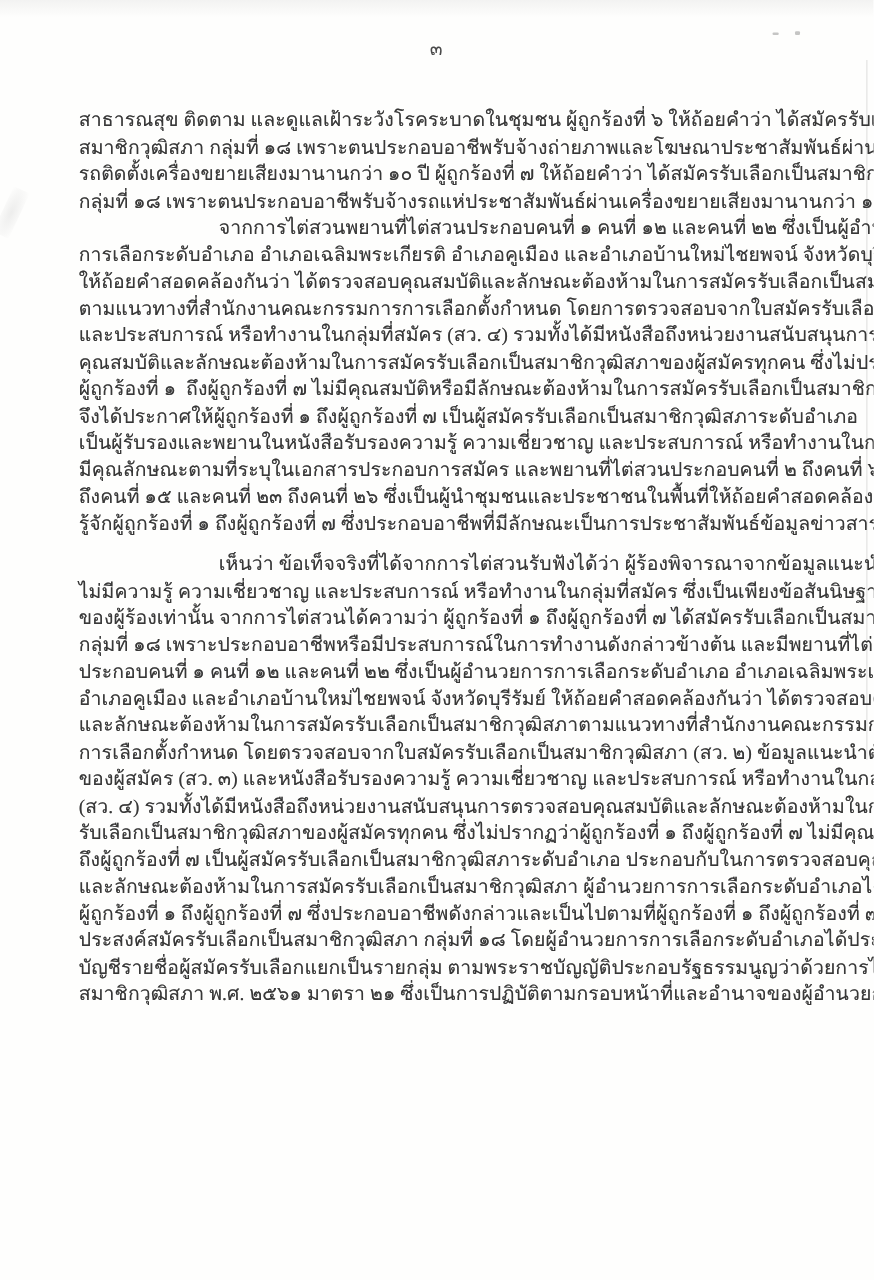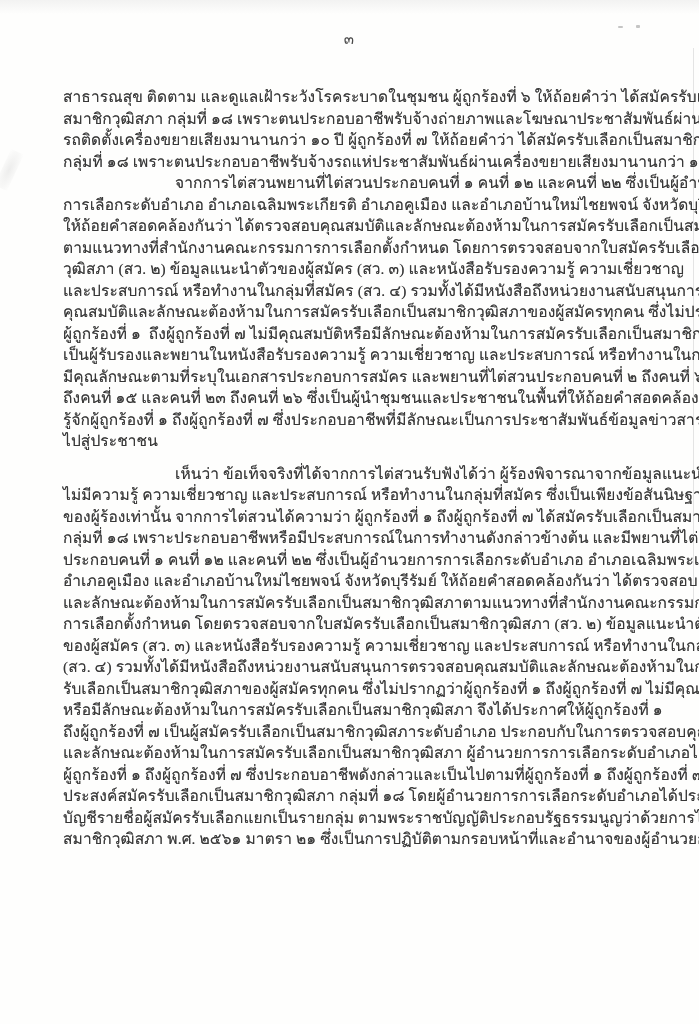--- a/index.html
+++ b/index.html
@@ -92,43 +92,41 @@
         <div class="line">สาธารณสุข ติดตาม และดูแลเฝ้าระวังโรคระบาดในชุมชน ผู้ถูกร้องที่ ๖ ให้ถ้อยคำว่า ได้สมัครรับเลือกเป็น</div>
         <div class="line">สมาชิกวุฒิสภา กลุ่มที่ ๑๘ เพราะตนประกอบอาชีพรับจ้างถ่ายภาพและโฆษณาประชาสัมพันธ์ผ่าน</div>
         <div class="line">รถติดตั้งเครื่องขยายเสียงมานานกว่า ๑๐ ปี ผู้ถูกร้องที่ ๗ ให้ถ้อยคำว่า ได้สมัครรับเลือกเป็นสมาชิกวุฒิสภา</div>
         <div class="line">กลุ่มที่ ๑๘ เพราะตนประกอบอาชีพรับจ้างรถแห่ประชาสัมพันธ์ผ่านเครื่องขยายเสียงมานานกว่า ๑๐ ปี</div>
       </div>
       <div class="para">
         <div class="line indent">จากการไต่สวนพยานที่ไต่สวนประกอบคนที่ ๑ คนที่ ๑๒ และคนที่ ๒๒ ซึ่งเป็นผู้อำนวยการ</div>
         <div class="line">การเลือกระดับอำเภอ อำเภอเฉลิมพระเกียรติ อำเภอคูเมือง และอำเภอบ้านใหม่ไชยพจน์ จังหวัดบุรีรัมย์</div>
         <div class="line">ให้ถ้อยคำสอดคล้องกันว่า ได้ตรวจสอบคุณสมบัติและลักษณะต้องห้ามในการสมัครรับเลือกเป็นสมาชิกวุฒิสภา</div>
         <div class="line">ตามแนวทางที่สำนักงานคณะกรรมการการเลือกตั้งกำหนด โดยการตรวจสอบจากใบสมัครรับเลือกเป็นสมาชิก</div>
-        <div class="line">วุฒิสภา (สว. ๒) ข้อมูลแนะนำตัวของผู้สมัคร (สว. ๓) และหนังสือรับรองความรู้ ความเชี่ยวชาญ</div>
         <div class="line">และประสบการณ์ หรือทำงานในกลุ่มที่สมัคร (สว. ๔) รวมทั้งได้มีหนังสือถึงหน่วยงานสนับสนุนการตรวจสอบ</div>
         <div class="line">คุณสมบัติและลักษณะต้องห้ามในการสมัครรับเลือกเป็นสมาชิกวุฒิสภาของผู้สมัครทุกคน ซึ่งไม่ปรากฏว่า</div>
         <div class="line">ผู้ถูกร้องที่ ๑  ถึงผู้ถูกร้องที่ ๗ ไม่มีคุณสมบัติหรือมีลักษณะต้องห้ามในการสมัครรับเลือกเป็นสมาชิกวุฒิสภา</div>
+        <div class="line">จึงได้ประกาศให้ผู้ถูกร้องที่ ๑ ถึงผู้ถูกร้องที่ ๗ เป็นผู้สมัครรับเลือกเป็นสมาชิกวุฒิสภาระดับอำเภอ</div>
         <div class="line">เป็นผู้รับรองและพยานในหนังสือรับรองความรู้ ความเชี่ยวชาญ และประสบการณ์ หรือทำงานในกลุ่มที่สมัคร</div>
         <div class="line">มีคุณลักษณะตามที่ระบุในเอกสารประกอบการสมัคร และพยานที่ไต่สวนประกอบคนที่ ๒ ถึงคนที่ ๖ คนที่ ๑๓</div>
         <div class="line">ถึงคนที่ ๑๕ และคนที่ ๒๓ ถึงคนที่ ๒๖ ซึ่งเป็นผู้นำชุมชนและประชาชนในพื้นที่ให้ถ้อยคำสอดคล้องกันว่า</div>
         <div class="line">รู้จักผู้ถูกร้องที่ ๑ ถึงผู้ถูกร้องที่ ๗ ซึ่งประกอบอาชีพที่มีลักษณะเป็นการประชาสัมพันธ์ข้อมูลข่าวสาร</div>
-        <div class="line">ไปสู่ประชาชน</div>
       </div>
       <div class="para space-before">
         <div class="line indent">เห็นว่า ข้อเท็จจริงที่ได้จากการไต่สวนรับฟังได้ว่า ผู้ร้องพิจารณาจากข้อมูลแนะนำตัวของ</div>
         <div class="line">ไม่มีความรู้ ความเชี่ยวชาญ และประสบการณ์ หรือทำงานในกลุ่มที่สมัคร ซึ่งเป็นเพียงข้อสันนิษฐาน</div>
         <div class="line">ของผู้ร้องเท่านั้น จากการไต่สวนได้ความว่า ผู้ถูกร้องที่ ๑ ถึงผู้ถูกร้องที่ ๗ ได้สมัครรับเลือกเป็นสมาชิกวุฒิสภา</div>
         <div class="line">กลุ่มที่ ๑๘ เพราะประกอบอาชีพหรือมีประสบการณ์ในการทำงานดังกล่าวข้างต้น และมีพยานที่ไต่สวน</div>
         <div class="line">ประกอบคนที่ ๑ คนที่ ๑๒ และคนที่ ๒๒ ซึ่งเป็นผู้อำนวยการการเลือกระดับอำเภอ อำเภอเฉลิมพระเกียรติ</div>
         <div class="line">อำเภอคูเมือง และอำเภอบ้านใหม่ไชยพจน์ จังหวัดบุรีรัมย์ ให้ถ้อยคำสอดคล้องกันว่า ได้ตรวจสอบคุณสมบัติ</div>
         <div class="line">และลักษณะต้องห้ามในการสมัครรับเลือกเป็นสมาชิกวุฒิสภาตามแนวทางที่สำนักงานคณะกรรมการ</div>
         <div class="line">การเลือกตั้งกำหนด โดยตรวจสอบจากใบสมัครรับเลือกเป็นสมาชิกวุฒิสภา (สว. ๒) ข้อมูลแนะนำตัว</div>
         <div class="line">ของผู้สมัคร (สว. ๓) และหนังสือรับรองความรู้ ความเชี่ยวชาญ และประสบการณ์ หรือทำงานในกลุ่มที่สมัคร</div>
         <div class="line">(สว. ๔) รวมทั้งได้มีหนังสือถึงหน่วยงานสนับสนุนการตรวจสอบคุณสมบัติและลักษณะต้องห้ามในการสมัคร</div>
         <div class="line">รับเลือกเป็นสมาชิกวุฒิสภาของผู้สมัครทุกคน ซึ่งไม่ปรากฏว่าผู้ถูกร้องที่ ๑ ถึงผู้ถูกร้องที่ ๗ ไม่มีคุณสมบัติ</div>
-        <div class="line">หรือมีลักษณะต้องห้ามในการสมัครรับเลือกเป็นสมาชิกวุฒิสภา จึงได้ประกาศให้ผู้ถูกร้องที่ ๑</div>
         <div class="line">ถึงผู้ถูกร้องที่ ๗ เป็นผู้สมัครรับเลือกเป็นสมาชิกวุฒิสภาระดับอำเภอ ประกอบกับในการตรวจสอบคุณสมบัติ</div>
         <div class="line">และลักษณะต้องห้ามในการสมัครรับเลือกเป็นสมาชิกวุฒิสภา ผู้อำนวยการการเลือกระดับอำเภอได้รับสมัคร</div>
         <div class="line">ผู้ถูกร้องที่ ๑ ถึงผู้ถูกร้องที่ ๗ ซึ่งประกอบอาชีพดังกล่าวและเป็นไปตามที่ผู้ถูกร้องที่ ๑ ถึงผู้ถูกร้องที่ ๗</div>
         <div class="line">ประสงค์สมัครรับเลือกเป็นสมาชิกวุฒิสภา กลุ่มที่ ๑๘ โดยผู้อำนวยการการเลือกระดับอำเภอได้ประกาศ</div>
         <div class="line">บัญชีรายชื่อผู้สมัครรับเลือกแยกเป็นรายกลุ่ม ตามพระราชบัญญัติประกอบรัฐธรรมนูญว่าด้วยการได้มาซึ่ง</div>
         <div class="line">สมาชิกวุฒิสภา พ.ศ. ๒๕๖๑ มาตรา ๒๑ ซึ่งเป็นการปฏิบัติตามกรอบหน้าที่และอำนาจของผู้อำนวยการ</div>
       </div>
     </div>
 </div>
 

